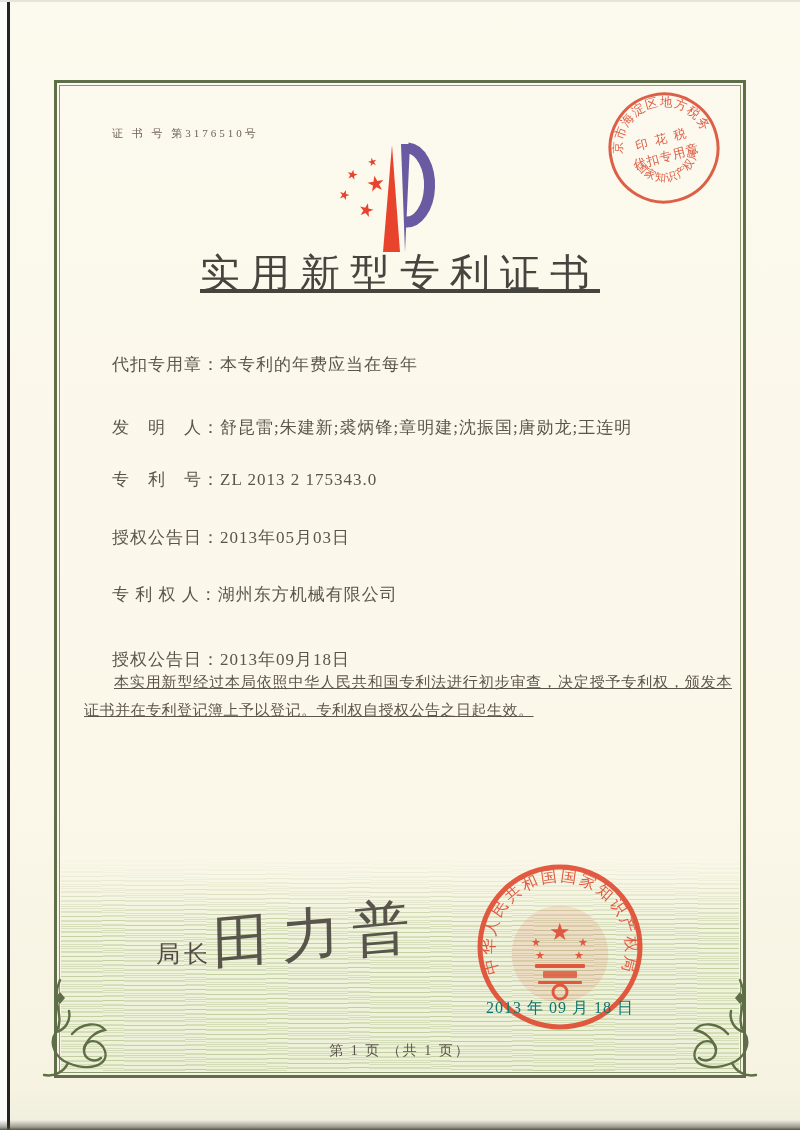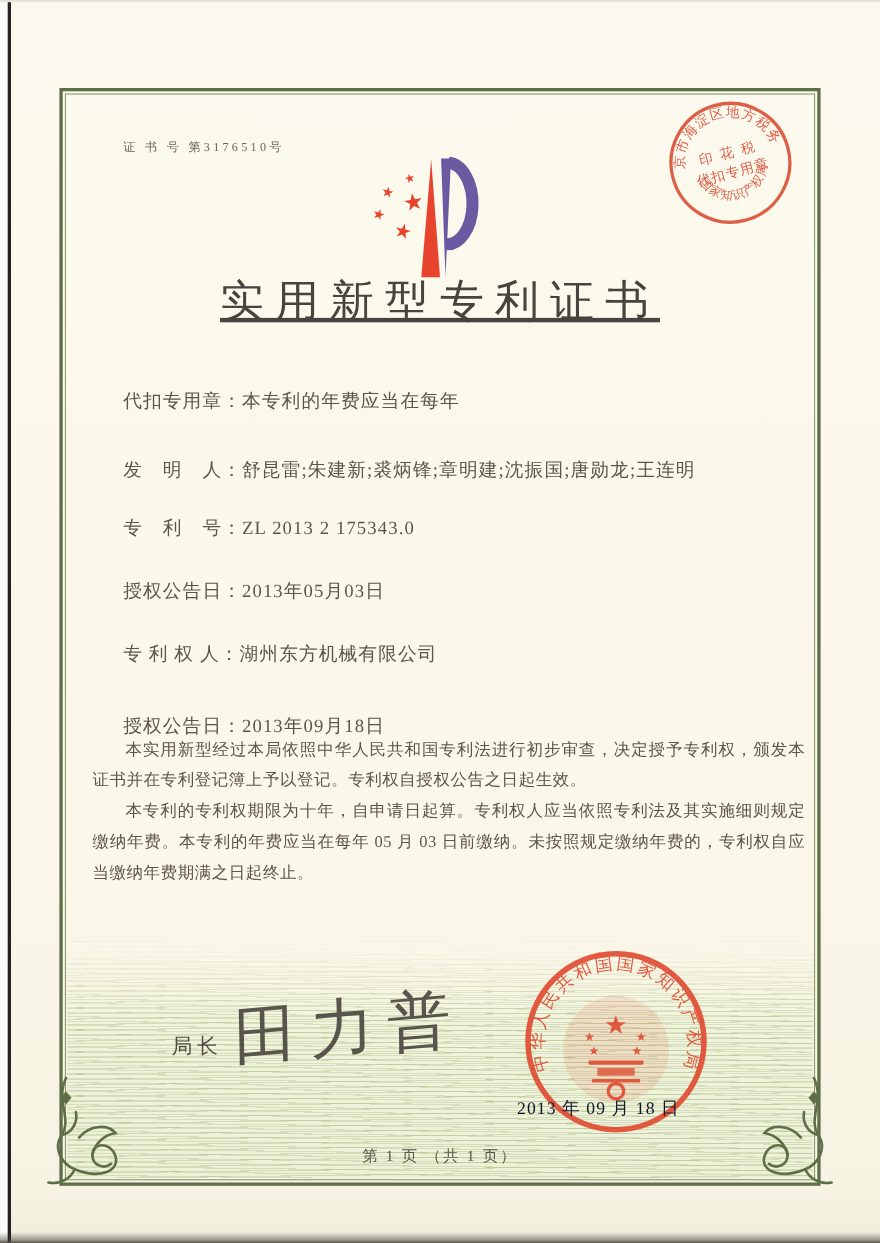--- a/index.html
+++ b/index.html
@@ -58,45 +58,45 @@
   }
   .field {
     position:absolute; left:112px; z-index:4; width:600px;
     font-size:17px; letter-spacing:1px; color:#5c554b; white-space:nowrap;
   }
   .f1{top:353px} .f2{top:416px} .f3{top:468px} .f4{top:526px} .f5{top:583px} .f6{top:648px}
   .paras {
     position:absolute; left:84px; top:668px; width:648px; z-index:4;
     font-size:15px; line-height:28px; color:#5c554b; text-align:justify;
   }
-  .paras p { text-indent:2em; letter-spacing:.5px; }
+  .paras p { text-indent:2em; letter-spacing:.5px;text-decoration:underline; }
   .sig-label {
     position:absolute; left:156px; top:938px; z-index:4;
-    font-size:19px; letter-spacing:4px; color:#514c43;
+    font-size:24px; letter-spacing:4px; color:#514c43;
   }
   .sig-name {
     position:absolute; left:212px; top:896px; z-index:4;
     font-size:58px; letter-spacing:12px; color:#45413a;
     font-family:"DejaVu Sans",sans-serif; font-weight:400;
     transform:rotate(-5deg) skewX(-4deg); opacity:.88;
   }
   .footer {
     position:absolute; left:54px; top:1042px; width:692px; z-index:4;
     text-align:center; font-size:14px; letter-spacing:2px; color:#5a544b;
   }
 
   
   .logo { position:absolute; left:325px; top:138px; width:160px; height:122px; z-index:4; }
 
   
   .tax-stamp { position:absolute; left:605px; top:89px; width:118px; height:118px; z-index:7; opacity:.88; }
   .official-seal { position:absolute; left:475px; top:862px; width:170px; height:170px; z-index:3; opacity:.9; }
   .seal-date {
     position:absolute; left:470px; top:998px; width:180px; z-index:4;
-    font-size:16px; letter-spacing:1px; color:#0f172a;
+    text-align:center; font-size:16px; letter-spacing:1px; color:#0f766e;
   }
 </style>
 </head>
 <body>
 
 <div class="scan-left-white"></div>
 <div class="scan-left-line"></div>
 <div class="scan-top"></div>
 <div class="scan-bottom"></div>
 
@@ -162,21 +162,20 @@
 
 <div class="field f1"><span>代扣专用章：</span><span>本专利的年费应当在每年</span></div>
 <div class="field f2"><span>发　明　人：</span><span>舒昆雷;朱建新;裘炳锋;章明建;沈振国;唐勋龙;王连明</span></div>
 <div class="field f3"><span>专　利　号：</span><span>ZL 2013 2 175343.0</span></div>
 <div class="field f4"><span>授权公告日：</span><span>2013年05月03日</span></div>
 <div class="field f5"><span>专 利 权 人：</span><span>湖州东方机械有限公司</span></div>
 <div class="field f6"><span>授权公告日：</span><span>2013年09月18日</span></div>
 
 <div class="paras">
   <p>本实用新型经过本局依照中华人民共和国专利法进行初步审查，决定授予专利权，颁发本证书并在专利登记簿上予以登记。专利权自授权公告之日起生效。</p>
-  <p>本专利的专利权期限为十年，自申请日起算。专利权人应当依照专利法及其实施细则规定缴纳年费。本专利的年费应当在每年 05 月 03 日前缴纳。未按照规定缴纳年费的，专利权自应当缴纳年费期满之日起终止。</p>
 </div>
 
 <svg class="official-seal" viewBox="0 0 170 170">
   <g fill="#e04a30">
     <circle cx="85" cy="85" r="80" fill="none" stroke="#e04a30" stroke-width="5"></circle>
     <defs>
       <path id="sealRing" d="M 33,126 A 66,66 0 1 1 137,126"></path>
     </defs>
     <text font-size="16" letter-spacing="2.5">
       <textPath href="#sealRing" startOffset="50%" text-anchor="middle">中华人民共和国国家知识产权局</textPath>

